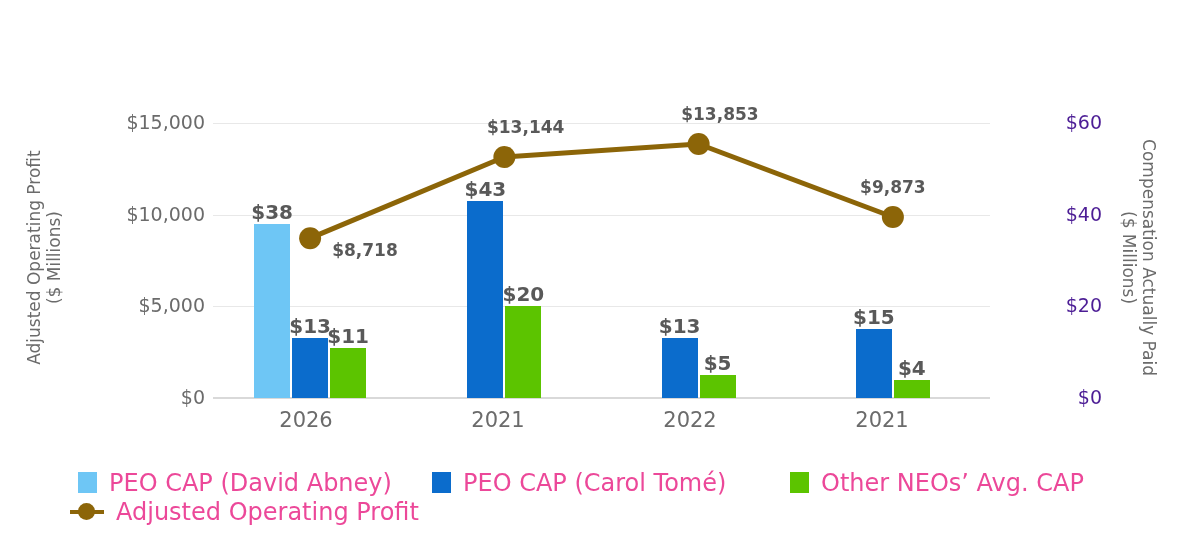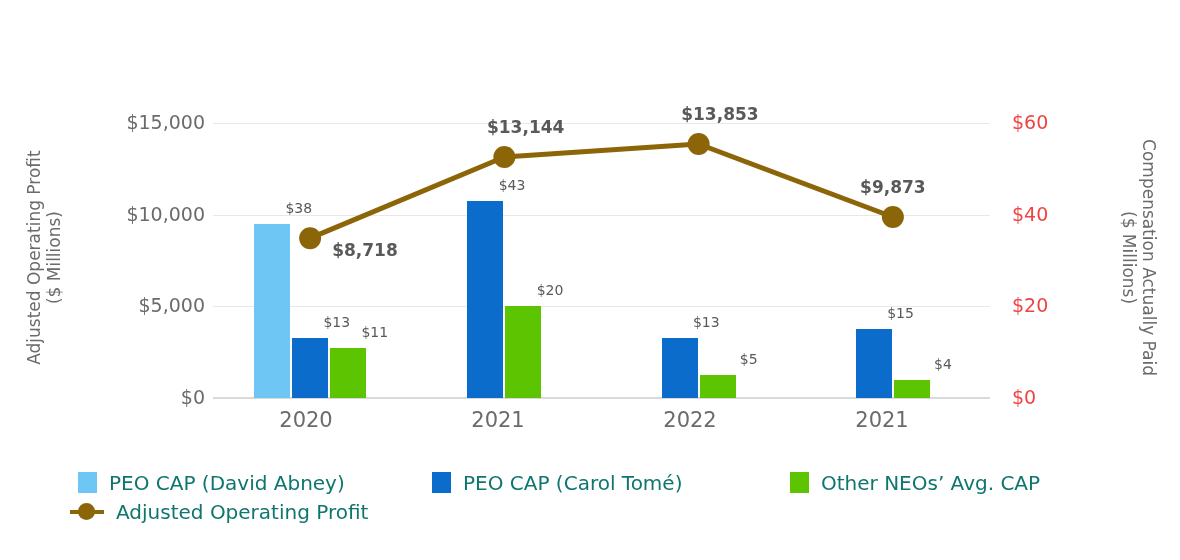--- a/index.html
+++ b/index.html
@@ -64,23 +64,23 @@
     width: 110px;
     left: 95px;
     text-align: right;
     font-size: 19px;
     color: #6b6b6b;
   }
   .tick-r {
     position: absolute;
     width: 90px;
     left: 1012px;
-    text-align: left;
+    text-align: right;
     font-size: 19px;
-    color: #ef4444;
+    color: #4c1d95;
   }
   .tick-x {
     position: absolute;
     top: 408px;
     width: 160px;
     text-align: center;
     font-size: 21px;
     color: #6b6b6b;
   }
 
@@ -107,25 +107,25 @@
     height: 2px;
     background: #d9d9d9;
   }
 
   .bar {
     position: absolute;
     bottom: 0;
   }
   .bar-label {
     position: absolute;
-    font-size: 14px;
-    font-weight: normal;
-    color: #595959;
-    white-space: nowrap;
-    text-align: right;
+    font-size: 20px;
+    font-weight: bold;
+    color: #595959;
+    white-space: nowrap;
+    text-align: center;
   }
 
   #line-svg {
     position: absolute;
     left: 0; top: 0;
     width: 777px;
     height: 275px;
     overflow: visible;
   }
   .line-label {
@@ -171,22 +171,22 @@
     width: 34px; height: 4px;
   }
   .legend-line-marker .lm-dot {
     position: absolute;
     left: 8px; top: 2px;
     width: 17px; height: 17px;
     border-radius: 50%;
   }
   .legend-label {
     margin-left: 12px;
-    font-size: 20px;
-    color: #0f766e;
+    font-size: 24px;
+    color: #ec4899;
     white-space: nowrap;
   }
 </style>
 </head>
 <body>
 
 <div id="chart-root">
 
 
   <div class="axis-title" id="y-left-title">
@@ -202,21 +202,21 @@
   <div class="tick-l" style="top:111px">$15,000</div>
   <div class="tick-l" style="top:203px">$10,000</div>
   <div class="tick-l" style="top:294px">$5,000</div>
   <div class="tick-l" style="top:386px">$0</div>
 
   <div class="tick-r" style="top:111px">$60</div>
   <div class="tick-r" style="top:203px">$40</div>
   <div class="tick-r" style="top:294px">$20</div>
   <div class="tick-r" style="top:386px">$0</div>
 
-  <div class="tick-x" style="left:226px">2020</div>
+  <div class="tick-x" style="left:226px">2026</div>
   <div class="tick-x" style="left:418px">2021</div>
   <div class="tick-x" style="left:610px">2022</div>
   <div class="tick-x" style="left:802px">2021</div>
 
   <div id="plot">
     <div class="gridline" style="top:0px"></div>
     <div class="gridline" style="top:91.6px"></div>
     <div class="gridline" style="top:183.3px"></div>
     <div class="axis-line-bottom"></div>
 

